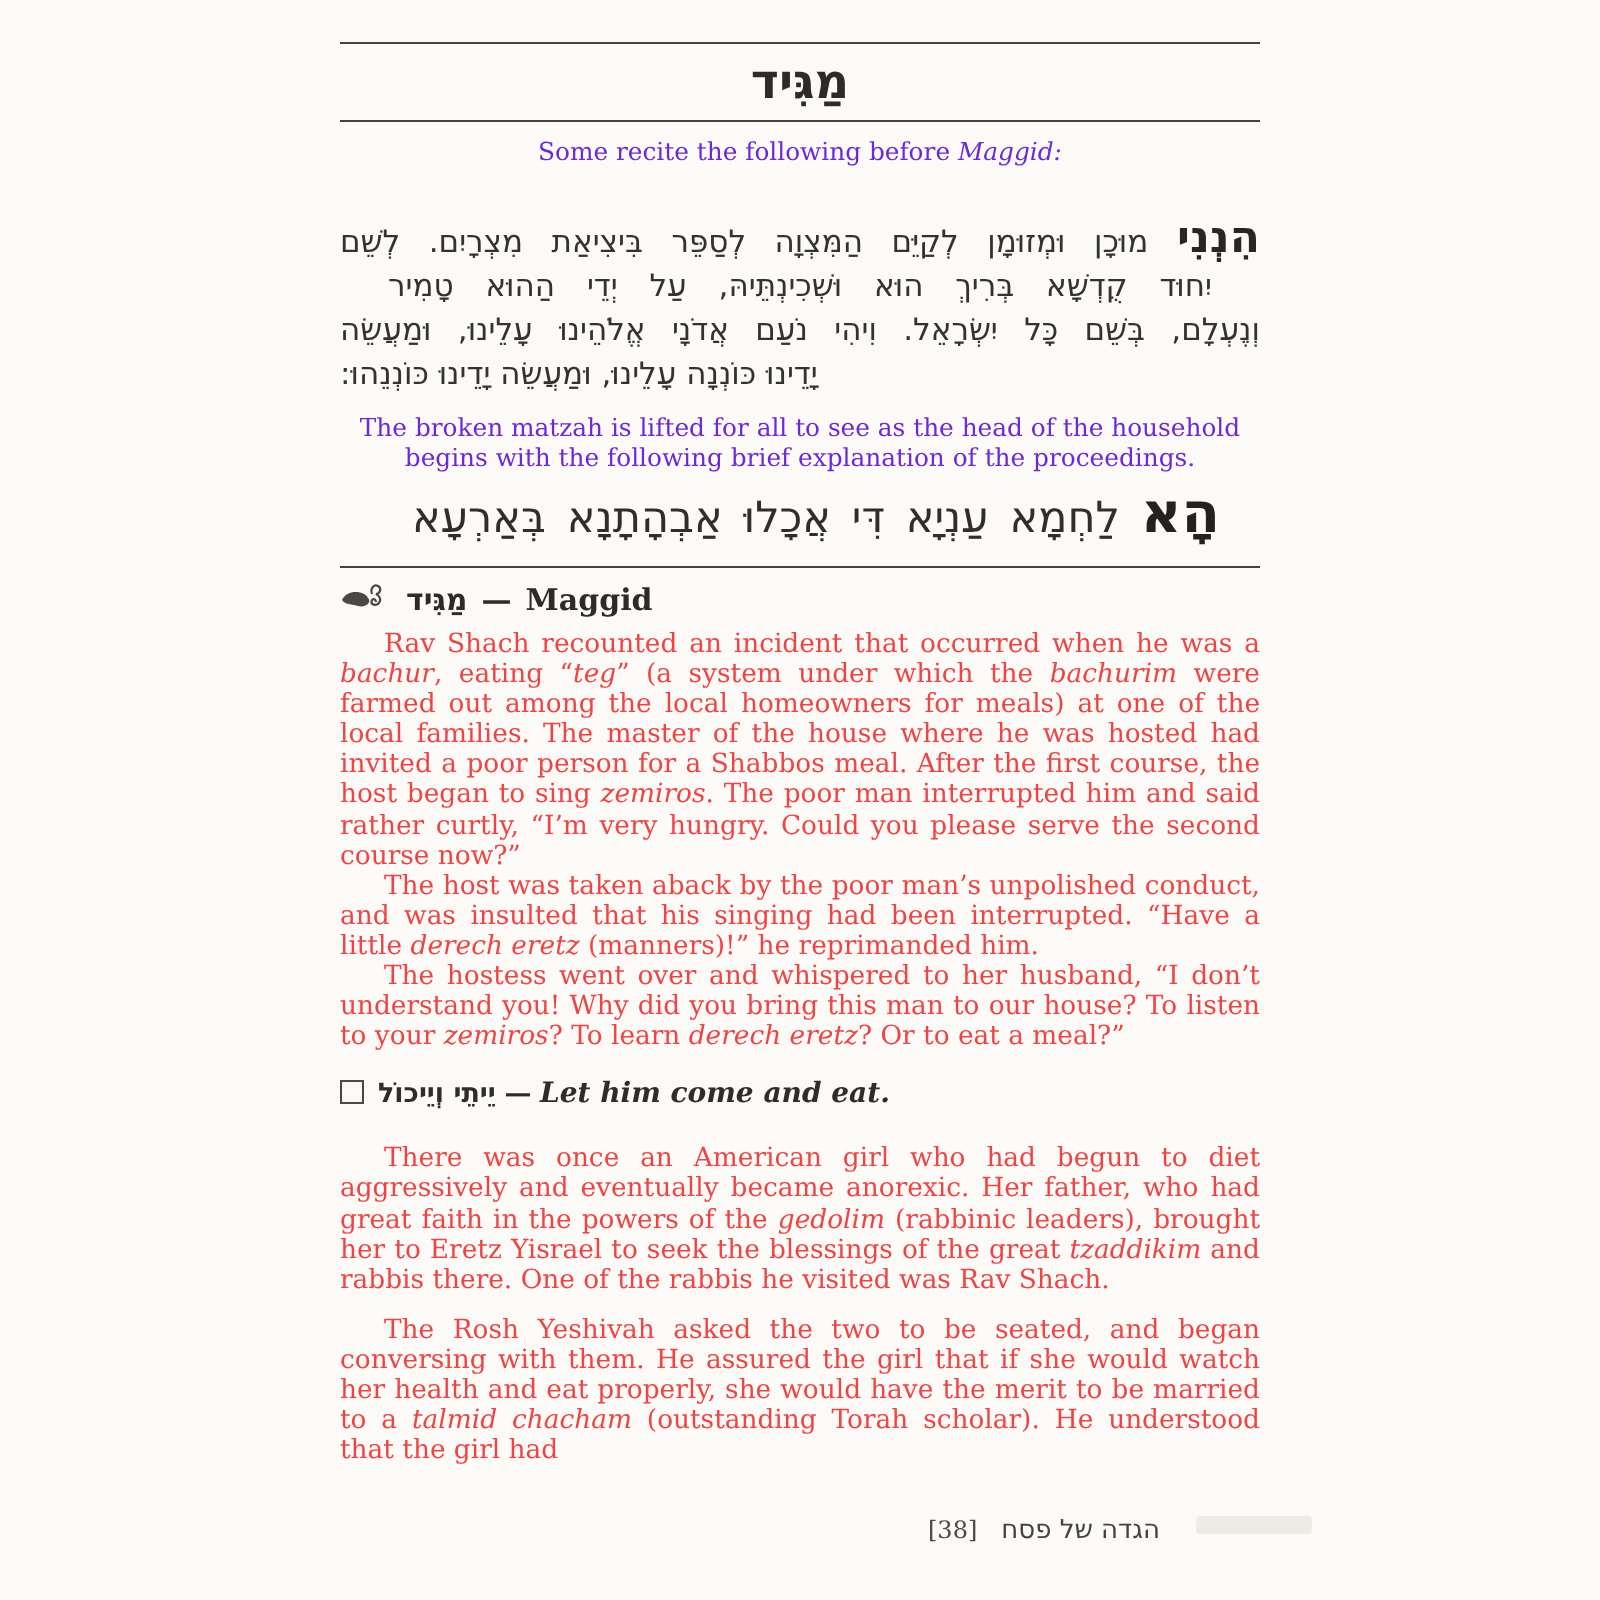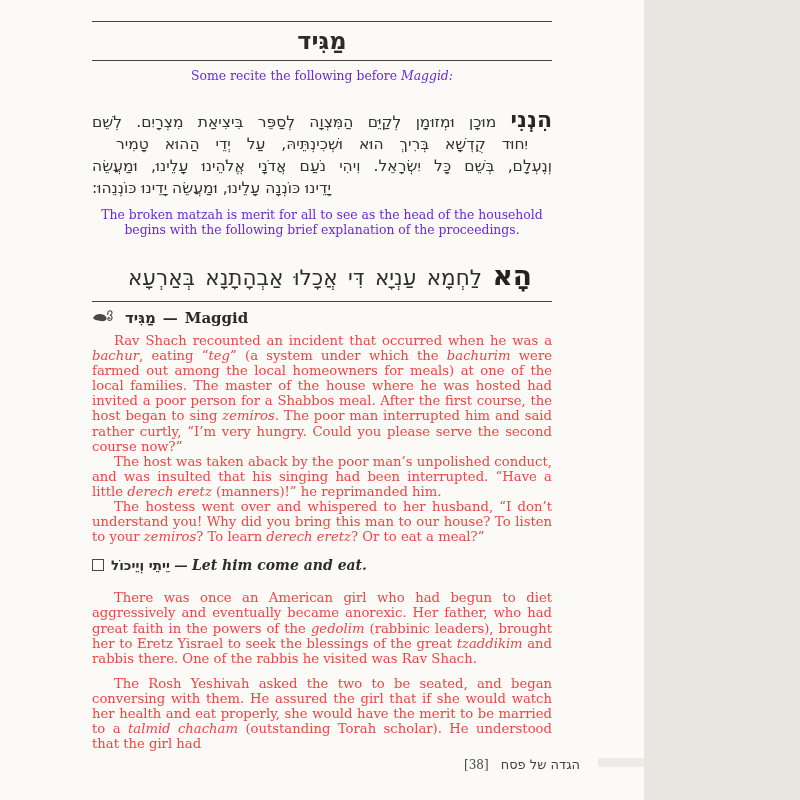--- a/index.html
+++ b/index.html
@@ -1,36 +1,36 @@
 <!DOCTYPE html>
 <html><head>
 <meta charset="utf-8">
 <style>
   html,body{margin:0;padding:0;background:#e8e6e1;}
-  .page{position:relative;width:644px;height:800px;background:#fbfaf7;overflow:hidden;
+  .page{position:relative;width:800px;height:800px;background:#fbfaf7;overflow:hidden;
         font-family:"DejaVu Serif",serif;color:#403e39;}
   .content{width:460px;margin:0 auto;}
 
   .rule{border-top:1.4px solid #45433e;height:0;}
   .rule-top{margin-top:21px;}
   .rule-bottom{margin-top:2px;}
   .rule-section{margin-top:9px;}
 
   .masthead-title{font-family:"DejaVu Sans",sans-serif;font-weight:bold;font-size:24px;
         line-height:34px;text-align:center;color:#2d2b27;direction:rtl;margin-top:2px;}
 
   .instr{font-size:12.4px;line-height:15px;text-align:center;color:#6d28d9;}
   .instr-top{margin-top:7px;}
   .instr-matzah{margin-top:8px;}
   .instr .it{font-style:italic;}
 
   .heb-block{direction:rtl;font-family:"DejaVu Sans",sans-serif;color:#34322d;}
   .hineni{margin-top:26px;font-size:15.5px;line-height:22px;}
   .hineni .lead{font-size:22px;font-weight:bold;color:#282622;}
-  .ha-lachma{margin-top:25px;font-size:21.5px;line-height:28px;color:#302e29;}
+  .ha-lachma{margin-top:7px;font-size:21.5px;line-height:28px;color:#302e29;}
   .ha-lachma .lead{font-size:28px;font-weight:bold;color:#242220;}
   .h-just{text-align:justify;text-align-last:justify;}
   .h-left{text-align:left;text-align-last:left;}
   .h-inset{padding:0 24px;}
   .hl1-pad{padding-right:20px;padding-left:36px;}
 
   .maggid-head{margin-top:6px;display:flex;align-items:center;gap:7px;}
   .ornament{flex:0 0 auto;display:inline-block;}
   .mh-heb{font-family:"DejaVu Sans",sans-serif;font-weight:bold;font-size:15px;
         direction:rtl;unicode-bidi:isolate;color:#2d2b27;}
@@ -74,21 +74,21 @@
     <div class="instr instr-top"><span>Some recite the following before </span><span class="it">Maggid:</span></div>
 
     <div class="heb-block hineni">
       <div class="h-just"><span class="lead">הִנְנִי</span> <span>מוּכָן וּמְזוּמָן לְקַיֵּם הַמִּצְוָה לְסַפֵּר בִּיצִיאַת מִצְרָיִם. לְשֵׁם</span></div>
       <div class="h-just h-inset">יִחוּד קֻדְשָׁא בְּרִיךְ הוּא וּשְׁכִינְתֵּיהּ, עַל יְדֵי הַהוּא טָמִיר</div>
       <div class="h-just">וְנֶעְלָם, בְּשֵׁם כָּל יִשְׂרָאֵל. וִיהִי נֹעַם אֲדֹנָי אֱלֹהֵינוּ עָלֵינוּ, וּמַעֲשֵׂה</div>
       <div class="h-left">יָדֵינוּ כּוֹנְנָה עָלֵינוּ, וּמַעֲשֵׂה יָדֵינוּ כּוֹנְנֵהוּ:</div>
     </div>
 
     <div class="instr instr-matzah">
-      <div>The broken matzah is merit for all to see as the head of the household</div>
+      <div>The broken matzah is lifted for all to see as the head of the household</div>
       <div>begins with the following brief explanation of the proceedings.</div>
     </div>
 
     <div class="heb-block ha-lachma">
       <div class="h-just hl1-pad"><span class="lead">הָא</span> <span>לַחְמָא עַנְיָא דִּי אֲכָלוּ אַבְהָתָנָא בְּאַרְעָא</span></div>
     </div>
 
     <div class="rule rule-section"></div>
 
     <div class="maggid-head">

